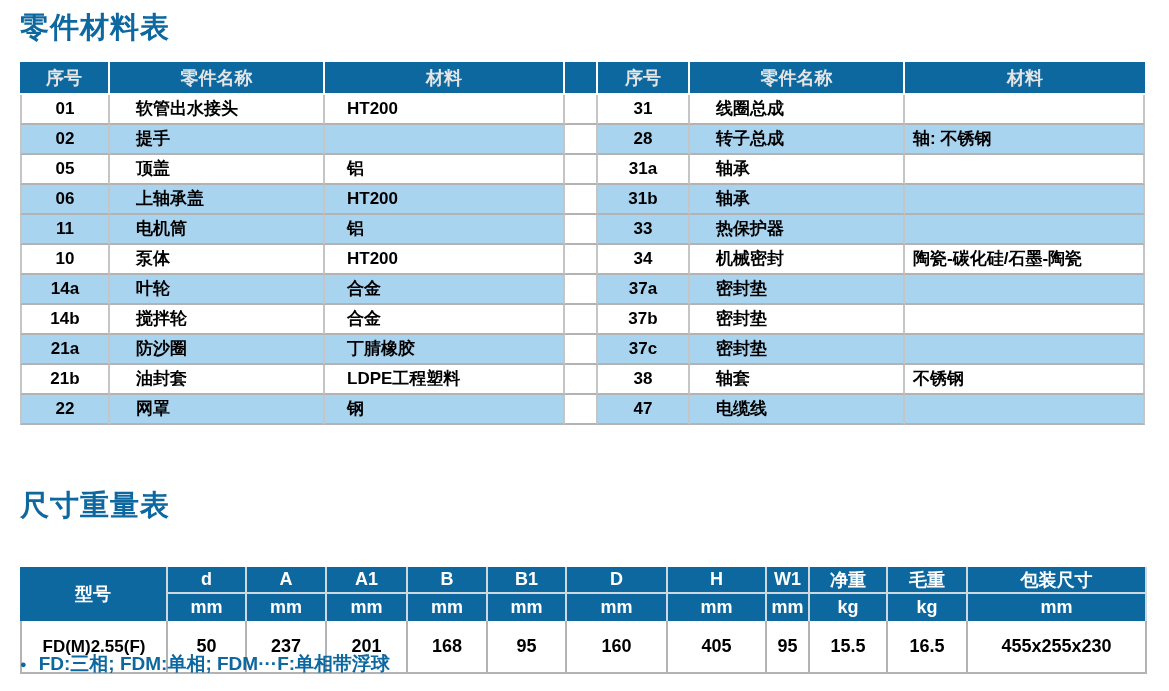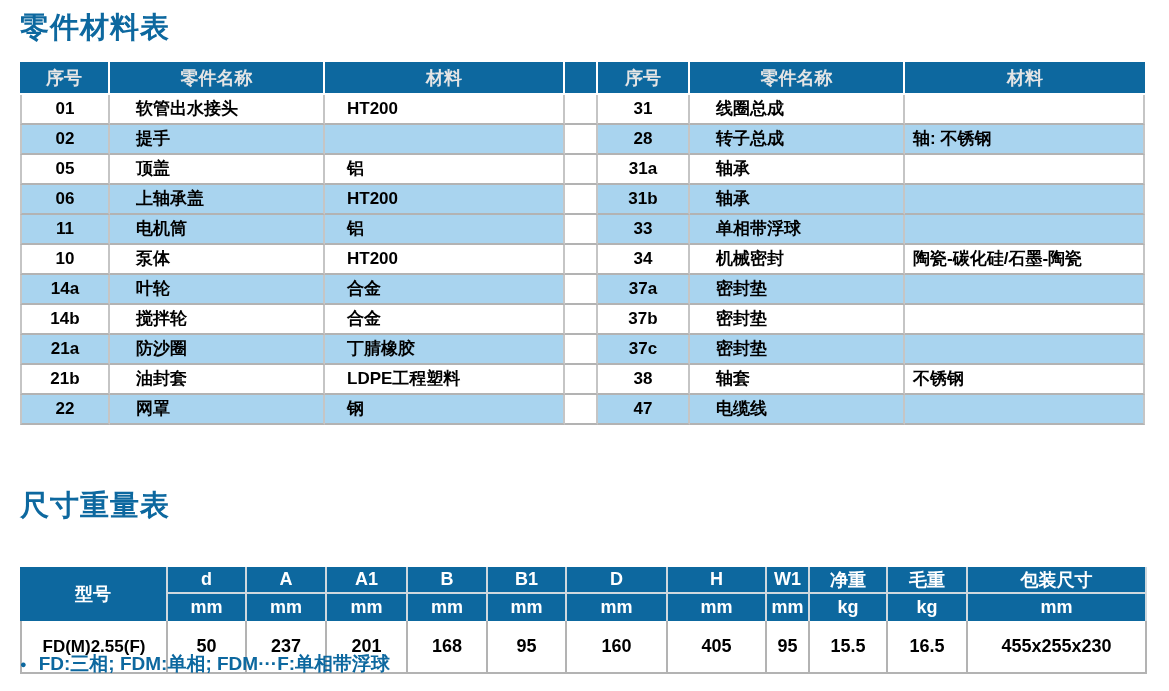--- a/index.html
+++ b/index.html
@@ -139,21 +139,21 @@
           <td class="no">31b</td>
           <td class="name">轴承</td>
           <td class="mat matR"></td>
         </tr>
         <tr class="stripe">
           <td class="no">11</td>
           <td class="name">电机筒</td>
           <td class="mat matL">铝</td>
           <td class="gap"></td>
           <td class="no">33</td>
-          <td class="name">单相带浮球</td>
+          <td class="name">热保护器</td>
           <td class="mat matR"></td>
         </tr>
         <tr>
           <td class="no">10</td>
           <td class="name">泵体</td>
           <td class="mat matL">HT200</td>
           <td class="gap"></td>
           <td class="no">34</td>
           <td class="name">机械密封</td>
           <td class="mat matR">陶瓷-碳化硅/石墨-陶瓷</td>

